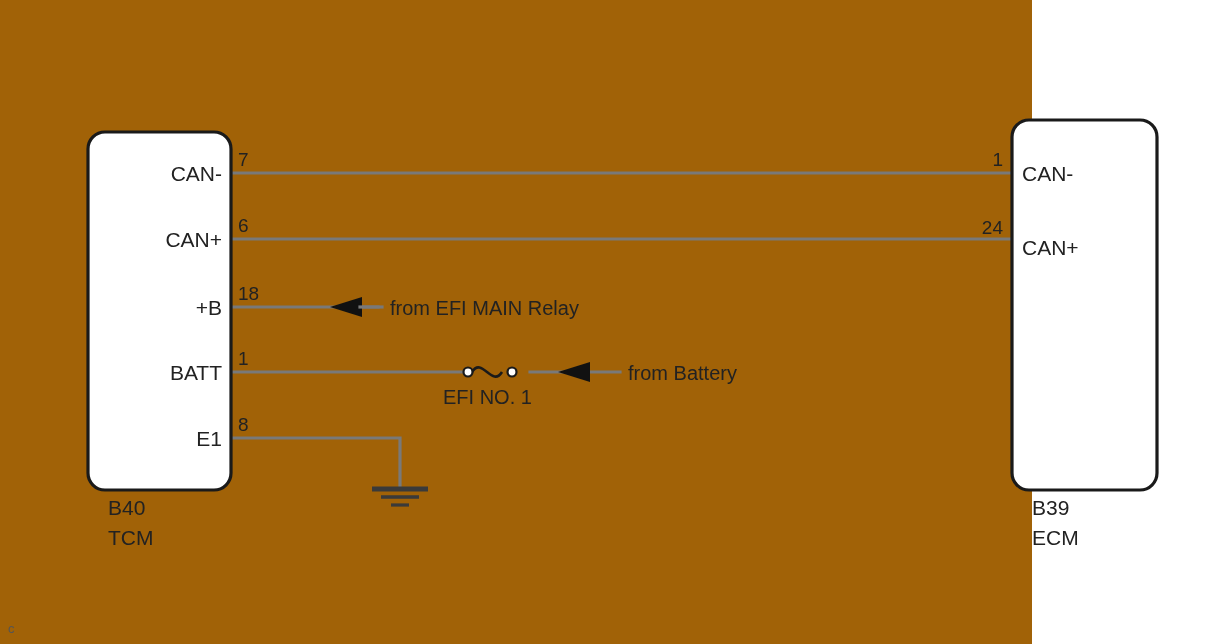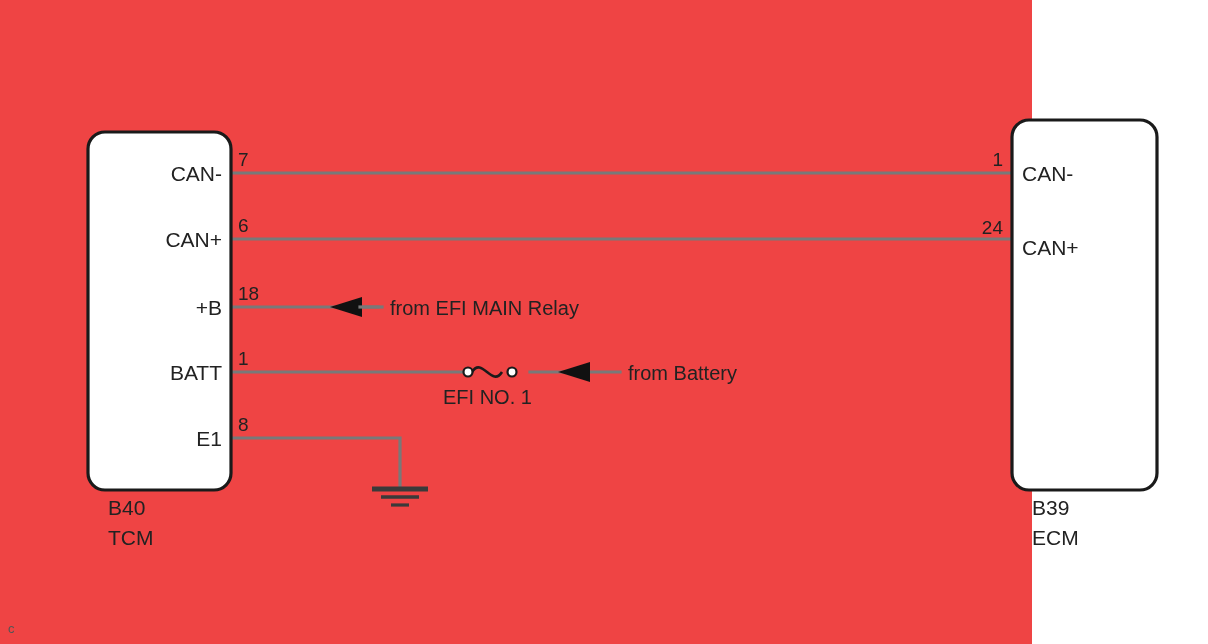--- a/index.html
+++ b/index.html
@@ -11,21 +11,21 @@
     width: 1208px;
     height: 644px;
     font-family: "Liberation Sans", sans-serif;
     color: #1a1a1a;
     overflow: hidden;
   }
   #stage {
     position: relative;
     width: 1032px;
     height: 644px;
-    background: #ef4444;
+    background: #a16207;
   }
   #wiring-svg {
     position: absolute;
     left: 0;
     top: 0;
     width: 1208px;
     height: 644px;
     display: block;
   }
   .svg-text {

